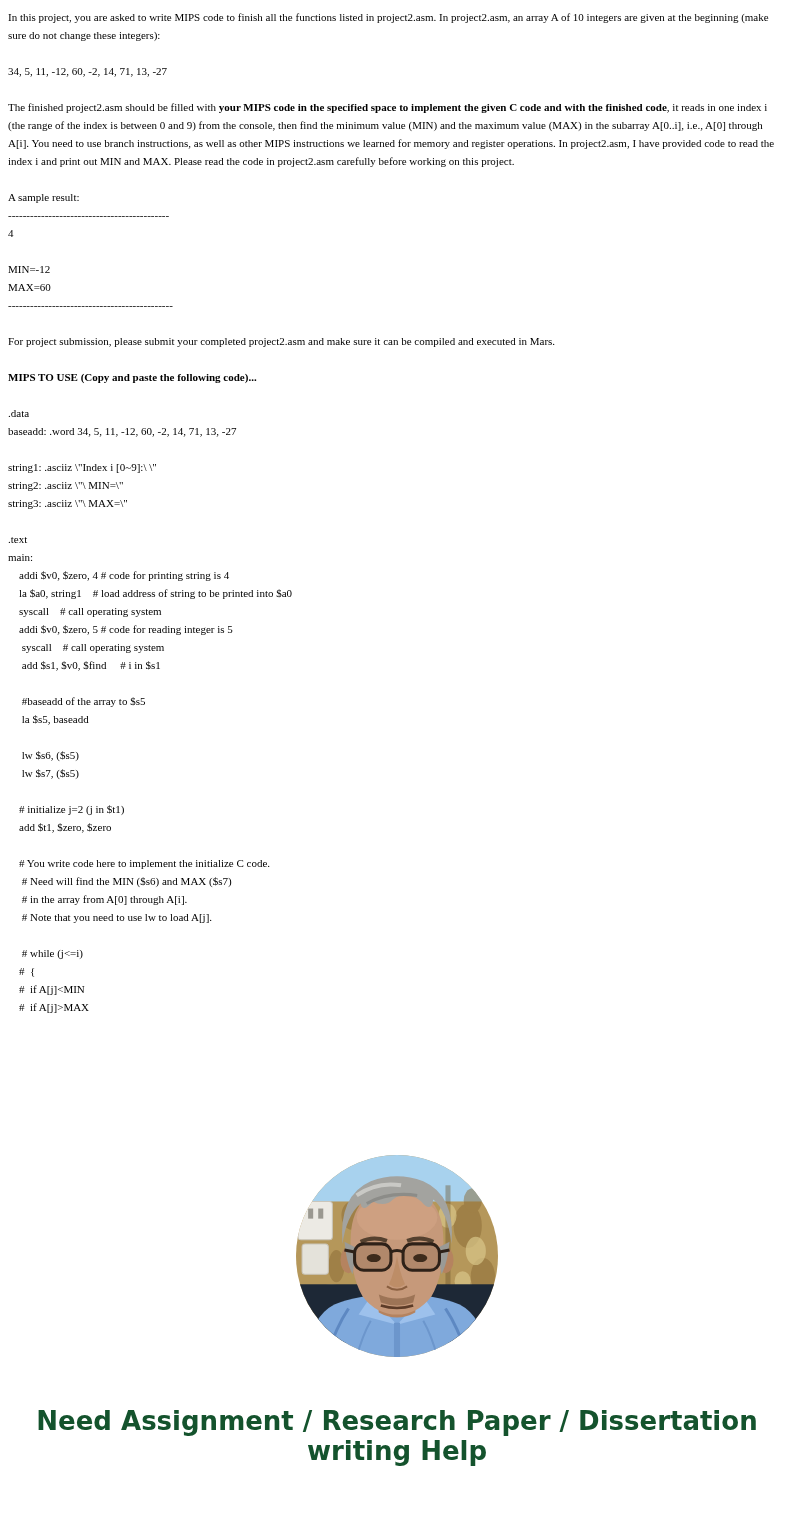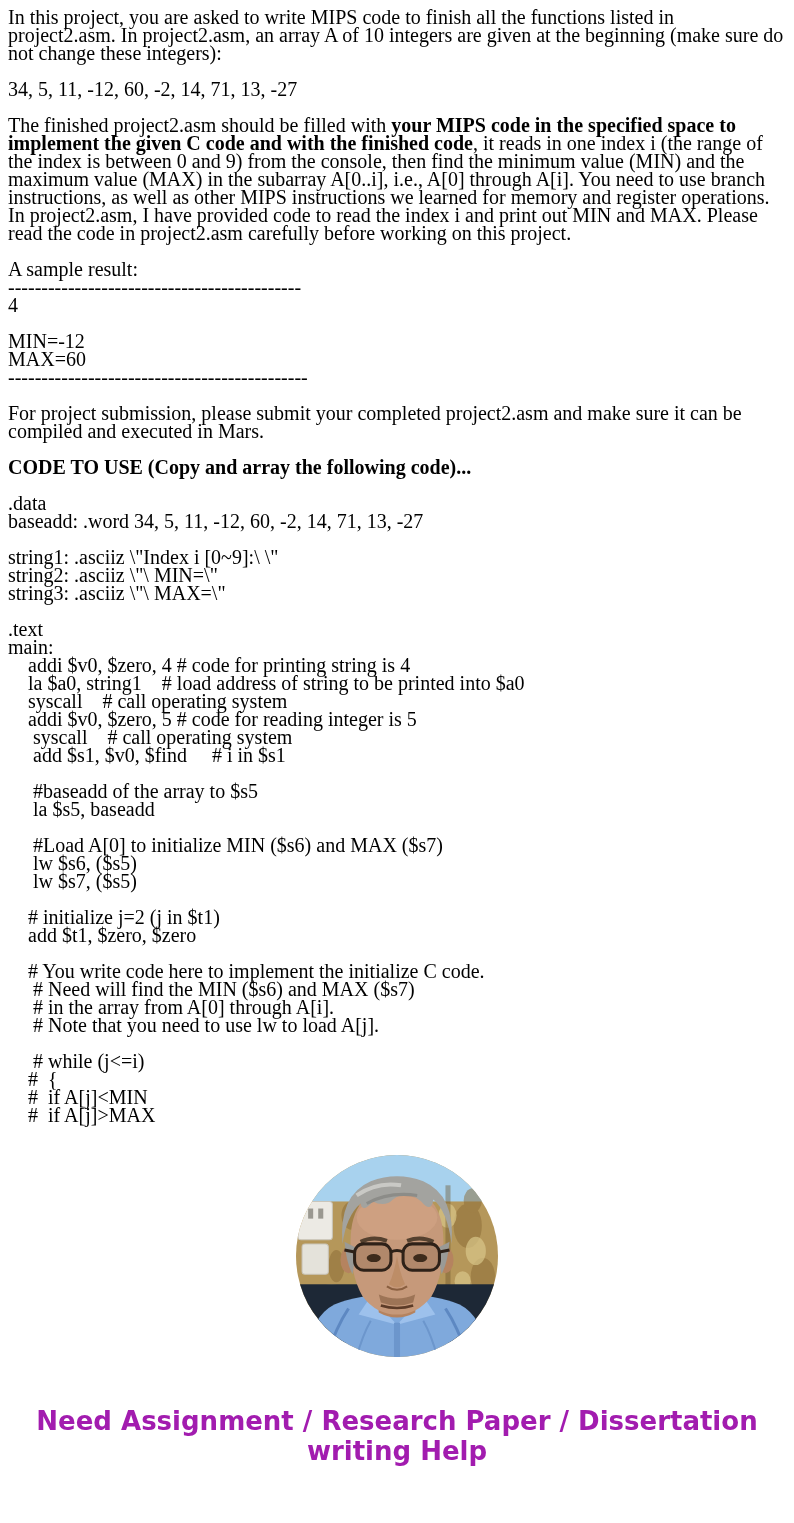--- a/index.html
+++ b/index.html
@@ -12,21 +12,21 @@
     min-height: 1523px;
     color: #000000;
     font-family: "Liberation Serif", "DejaVu Serif", serif;
   }
   .doc-clip {
     box-sizing: border-box;
     width: 794px;
     height: 1129px;
     padding: 8px 8px 0 8px;
     overflow: hidden;
-    font-size: 20px;
+    font-size: 11px;
     line-height: 18px;
   }
   .blk { margin: 0; }
   .blk.line { white-space: pre-wrap; }
   .blk.para { white-space: normal; }
   .blk.blank { height: 18px; }
   .b { font-weight: bold; }
 
   .avatar-wrap {
     width: 202px;
@@ -37,21 +37,21 @@
   }
   .avatar-wrap svg { display: block; }
 
   .footer {
     margin-top: 49px;
     text-align: center;
     font-family: "DejaVu Sans", "Liberation Sans", sans-serif;
     font-weight: bold;
     font-size: 26px;
     line-height: 30px;
-    color: #a21caf;
+    color: #14532d;
   }
 </style>
 </head>
 <body>
 
 <div class="doc-clip">
     <div class="blk para"><span>In this project, you are asked to write MIPS code to finish all the functions listed in project2.asm. In project2.asm, an array A of 10 integers are given at the beginning (make sure do not change these integers):</span></div>
     <div class="blk blank"></div>
     <div class="blk line"><span>34, 5, 11, -12, 60, -2, 14, 71, 13, -27</span></div>
     <div class="blk blank"></div>
@@ -60,42 +60,41 @@
     <div class="blk line"><span>A sample result:</span></div>
     <div class="blk line"><span>--------------------------------------------</span></div>
     <div class="blk line"><span>4</span></div>
     <div class="blk blank"></div>
     <div class="blk line"><span>MIN=-12</span></div>
     <div class="blk line"><span>MAX=60</span></div>
     <div class="blk line"><span>---------------------------------------------</span></div>
     <div class="blk blank"></div>
     <div class="blk para"><span>For project submission, please submit your completed project2.asm and make sure it can be compiled and executed in Mars.</span></div>
     <div class="blk blank"></div>
-    <div class="blk line"><span class="b">CODE TO USE (Copy and array the following code)...</span></div>
+    <div class="blk line"><span class="b">MIPS TO USE (Copy and paste the following code)...</span></div>
     <div class="blk blank"></div>
     <div class="blk line"><span>.data</span></div>
     <div class="blk line"><span>baseadd: .word 34, 5, 11, -12, 60, -2, 14, 71, 13, -27</span></div>
     <div class="blk blank"></div>
     <div class="blk line"><span>string1: .asciiz \"Index i [0~9]:\ \"</span></div>
     <div class="blk line"><span>string2: .asciiz \"\ MIN=\"</span></div>
     <div class="blk line"><span>string3: .asciiz \"\ MAX=\"</span></div>
     <div class="blk blank"></div>
     <div class="blk line"><span>.text</span></div>
     <div class="blk line"><span>main:</span></div>
     <div class="blk line"><span>    addi $v0, $zero, 4 # code for printing string is 4</span></div>
     <div class="blk line"><span>    la $a0, string1    # load address of string to be printed into $a0</span></div>
     <div class="blk line"><span>    syscall    # call operating system</span></div>
     <div class="blk line"><span>    addi $v0, $zero, 5 # code for reading integer is 5</span></div>
     <div class="blk line"><span>     syscall    # call operating system</span></div>
     <div class="blk line"><span>     add $s1, $v0, $find     # i in $s1</span></div>
     <div class="blk blank"></div>
     <div class="blk line"><span>     #baseadd of the array to $s5</span></div>
     <div class="blk line"><span>     la $s5, baseadd</span></div>
     <div class="blk blank"></div>
-    <div class="blk line"><span>     #Load A[0] to initialize MIN ($s6) and MAX ($s7)</span></div>
     <div class="blk line"><span>     lw $s6, ($s5)</span></div>
     <div class="blk line"><span>     lw $s7, ($s5)</span></div>
     <div class="blk blank"></div>
     <div class="blk line"><span>    # initialize j=2 (j in $t1)</span></div>
     <div class="blk line"><span>    add $t1, $zero, $zero</span></div>
     <div class="blk blank"></div>
     <div class="blk line"><span>    # You write code here to implement the initialize C code.</span></div>
     <div class="blk line"><span>     # Need will find the MIN ($s6) and MAX ($s7)</span></div>
     <div class="blk line"><span>     # in the array from A[0] through A[i].</span></div>
     <div class="blk line"><span>     # Note that you need to use lw to load A[j].</span></div>

